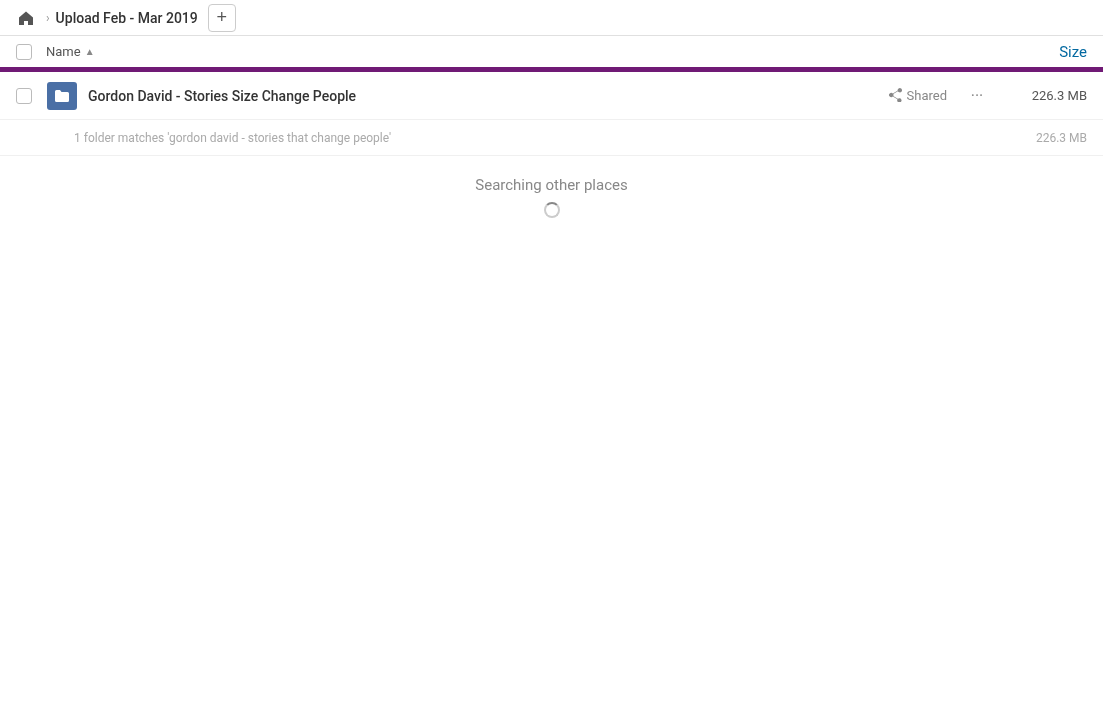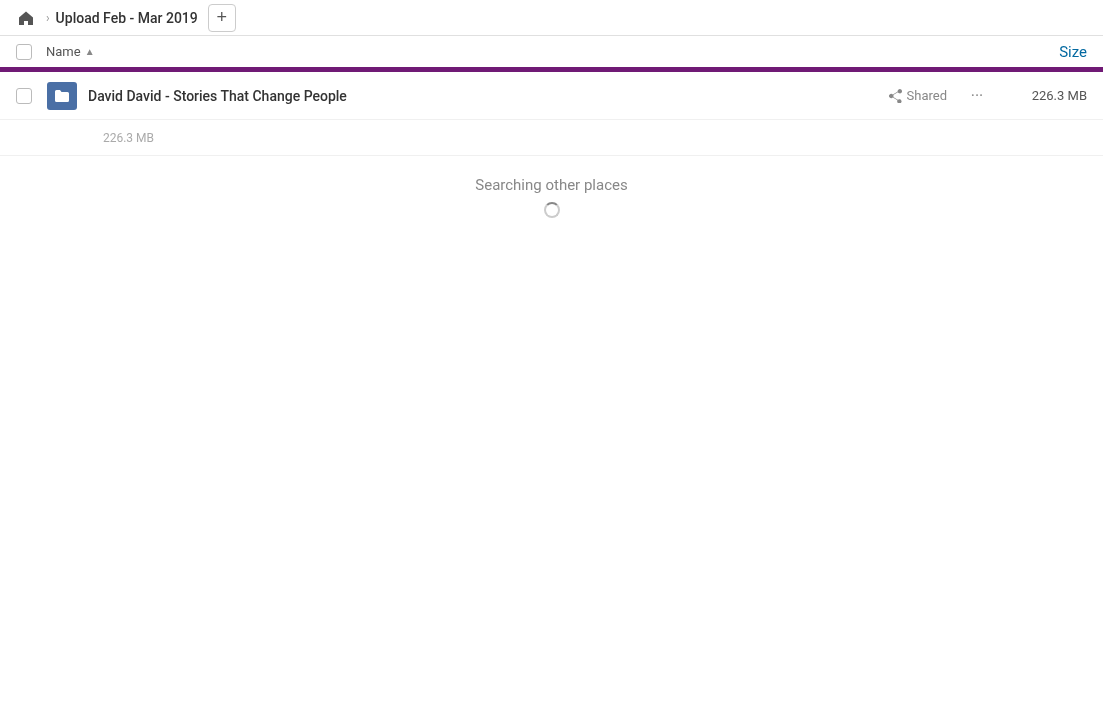--- a/index.html
+++ b/index.html
@@ -124,21 +124,21 @@
       fill: #fff;
     }
     .row-name {
       flex: 1;
       font-size: 14px;
       color: #333;
       font-weight: 500;
     }
     .row-shared {
       display: flex;
-      align-items: flex-end;
+      align-items: flex-start;
       gap: 5px;
       color: #888;
       font-size: 13px;
       margin-right: 16px;
     }
     .row-more {
       width: 28px;
       height: 28px;
       display: flex;
       align-items: center;
@@ -242,33 +242,34 @@
   <div class="row-checkbox">
     <div class="checkbox"></div>
   </div>
   <div class="row-icon">
     <div class="folder-icon-box">
       <svg width="16" height="16" viewBox="0 0 16 16">
         <path d="M1 3.5A1.5 1.5 0 012.5 2H6l1.5 2H13.5A1.5 1.5 0 0115 5.5v7A1.5 1.5 0 0113.5 14h-11A1.5 1.5 0 011 12.5V3.5z"></path>
       </svg>
     </div>
   </div>
-  <div class="row-name">David David - Stories That Change People</div>
+  <div class="row-name">Gordon David - Stories Size Change People</div>
   <div class="row-shared">
     <svg width="14" height="14" viewBox="0 0 16 16" fill="#888">
       <path d="M11 2.5a2.5 2.5 0 11.25 1.108L6.03 6.787a2.5 2.5 0 010 2.426l5.22 3.179A2.5 2.5 0 1110.5 14a2.5 2.5 0 01.25-1.108L5.53 9.713a2.5 2.5 0 110-3.426l5.22-3.179A2.5 2.5 0 0111 2.5z"></path>
     </svg>
     <span>Shared</span>
   </div>
   <div class="row-more">
     <span>···</span>
   </div>
   <div class="row-size">226.3 MB</div>
 </div>
 
 <div class="match-row">
+  <span class="match-text">1 folder matches 'gordon david - stories that change people'</span>
   <span class="match-size">226.3 MB</span>
 </div>
 
 <div class="searching-row">
   <span class="searching-label">Searching other places</span>
   <div class="spinner"></div>
 </div>
 
 </body></html>

